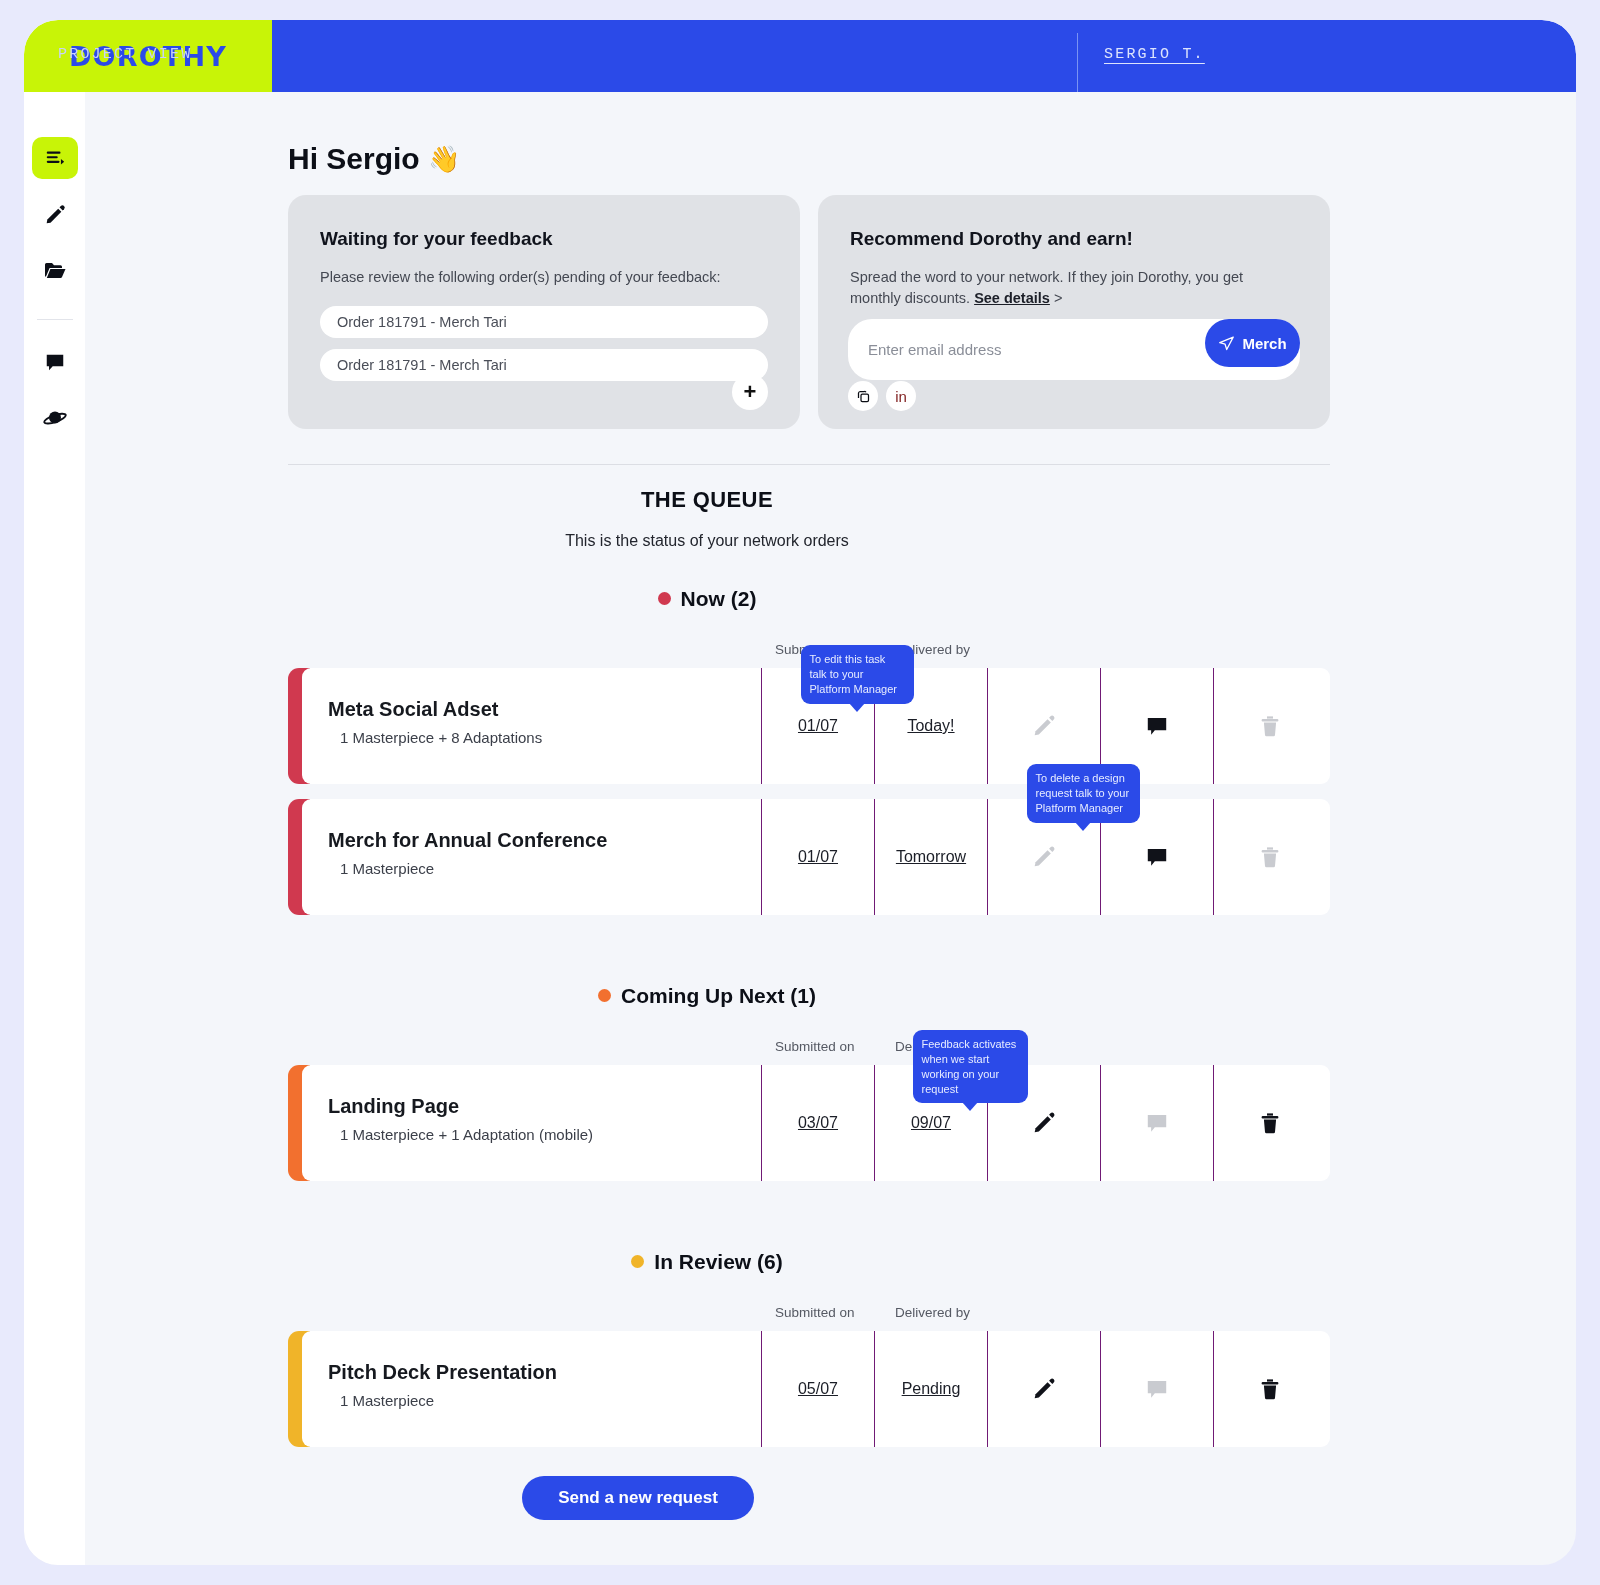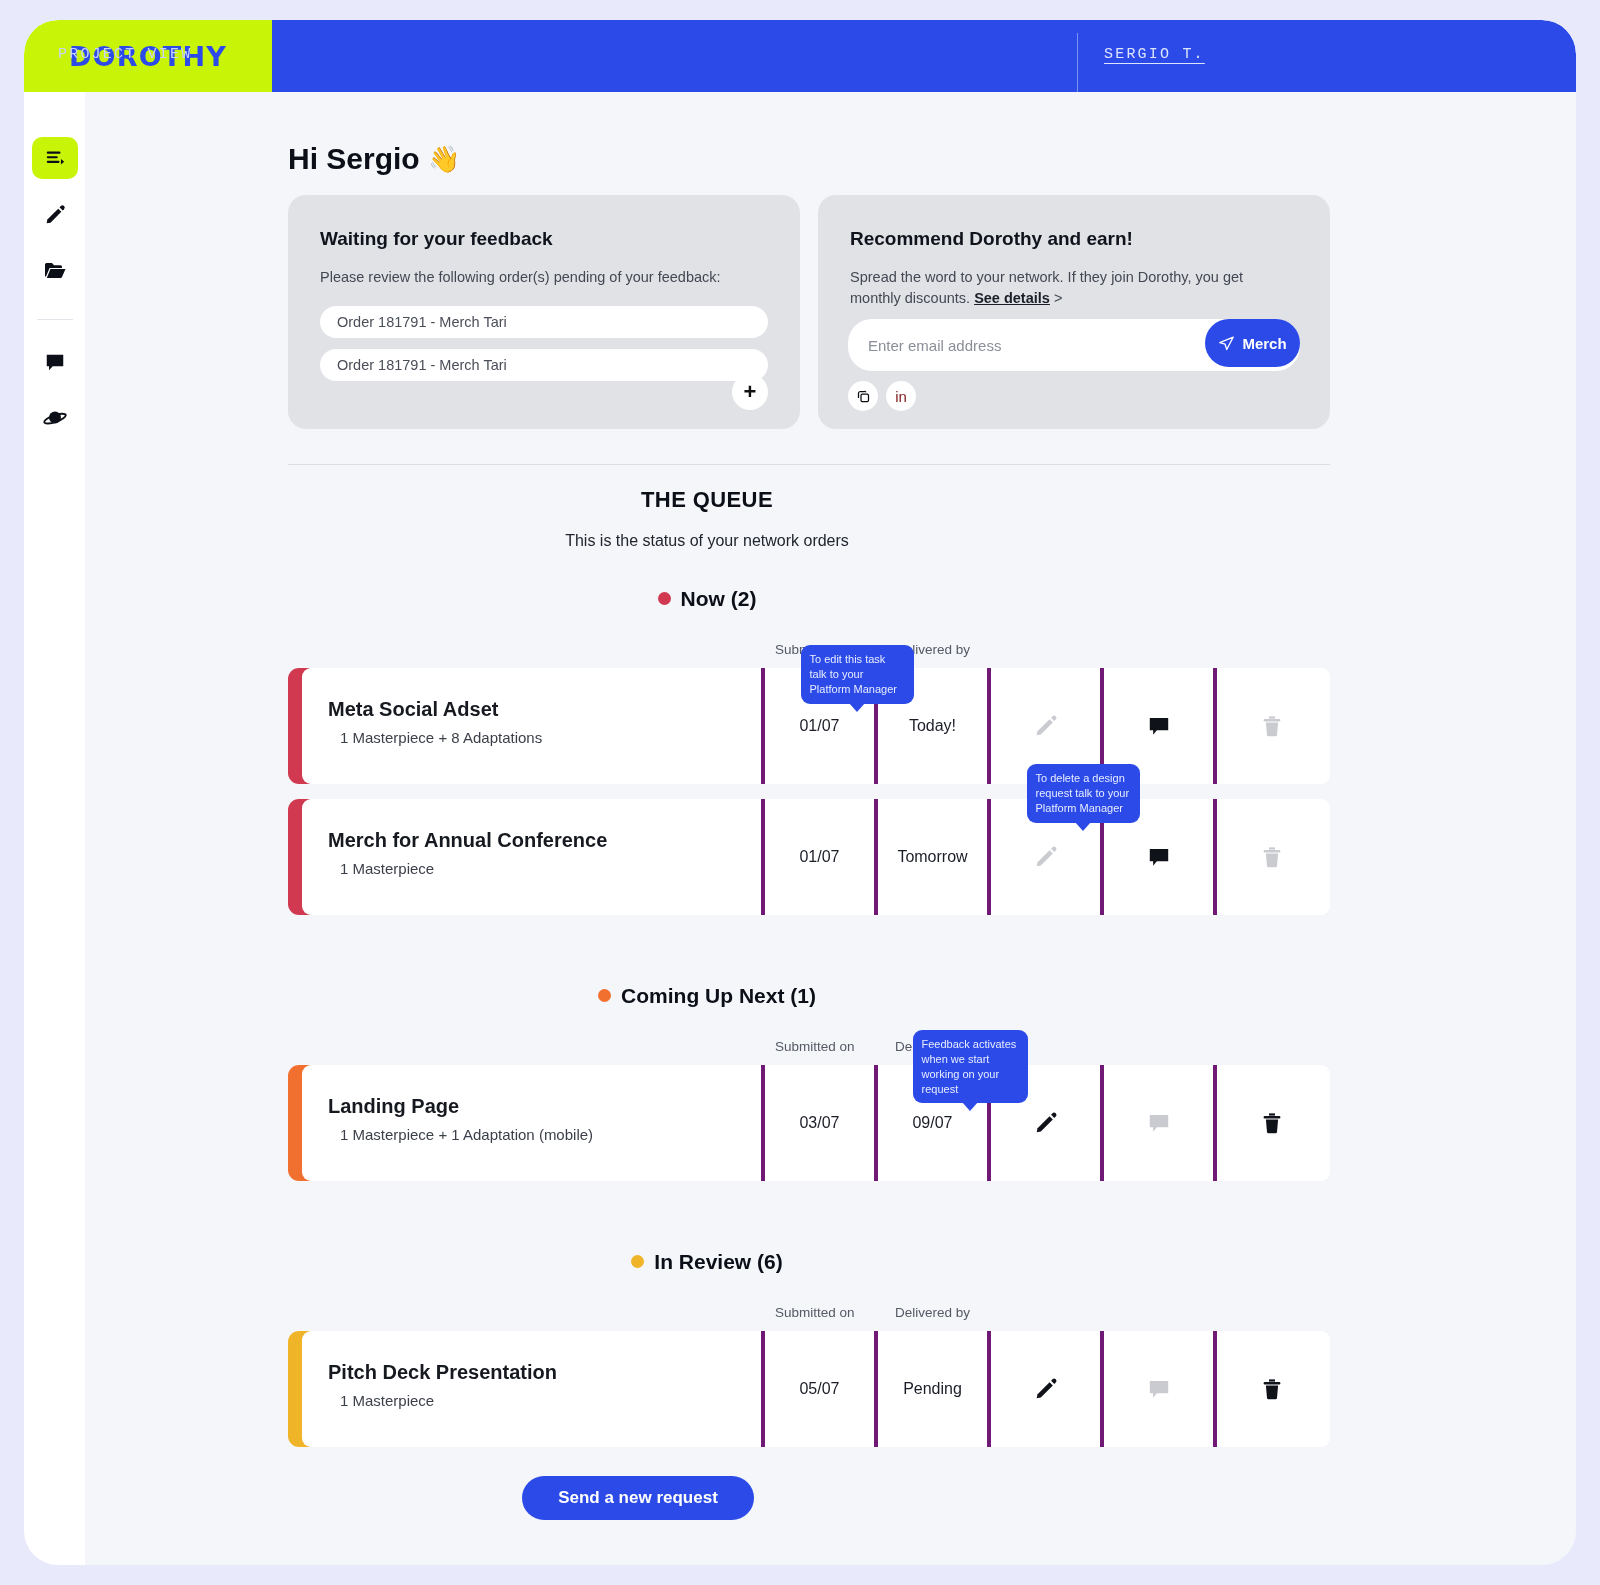--- a/index.html
+++ b/index.html
@@ -101,21 +101,21 @@
   }
   .plus-btn {
     position: absolute; left: 444px; top: 179px;
     width: 36px; height: 36px; border-radius: 50%;
     background: #fff; display: flex; align-items: center; justify-content: center;
     font-size: 22px; font-weight: 700; color: #111; line-height: 1;
   }
 
   .email-row { position: absolute; left: 30px; top: 124px; width: 452px; height: 48px; }
   .email-input {
-    position: absolute; left: 0; top: 0; width: 452px; height: 52px;
+    position: absolute; left: 0; top: 0; width: 452px; height: 61px;
     background: #fff; border: none; border-radius: 24px;
     padding-left: 20px; font-size: 15px; color: #2c2f38;
     font-family: "Liberation Sans", sans-serif;
   }
   .email-input::placeholder { color: #8a8e98; }
   .invite-btn {
     position: absolute; right: 0; top: 0; width: 95px; height: 48px;
     background: #2b4ae8; border: none; border-radius: 24px;
     color: #fff; font-size: 15px; font-weight: 700;
     display: flex; align-items: center; justify-content: center; gap: 7px;
@@ -165,23 +165,23 @@
   }
   .qrow .body {
     position: absolute; left: 14px; top: 0; width: 1028px; height: 116px;
     background: #fff; border-radius: 9px;
     display: flex;
   }
   .cell-title { width: 459px; padding: 30px 0 0 26px; }
   .row-title { font-size: 20px; font-weight: 700; color: #16191f; }
   .row-sub { font-size: 15px; color: #3b3f49; margin-top: 8px; margin-left: 12px; }
   .cell {
-    width: 113px; border-left: 4px solid #701a75;
+    width: 113px; border-left: 1px solid #701a75;
     display: flex; align-items: center; justify-content: center;
-    font-size: 16px; color: #1b1e27;
+    font-size: 16px; color: #1b1e27; text-decoration: underline;
   }
   .cell.icon { width: 113px; }
 
   .tooltip {
     position: absolute; background: #2b4ae8; color: #e7ecff;
     border-radius: 9px; line-height: 1.35;
     font-size: 11px; padding: 7px 9px; z-index: 5; margin-top: 32px;
   }
   .tooltip:after {
     content: ""; position: absolute; left: 50%; margin-left: -8px; bottom: -8px;

